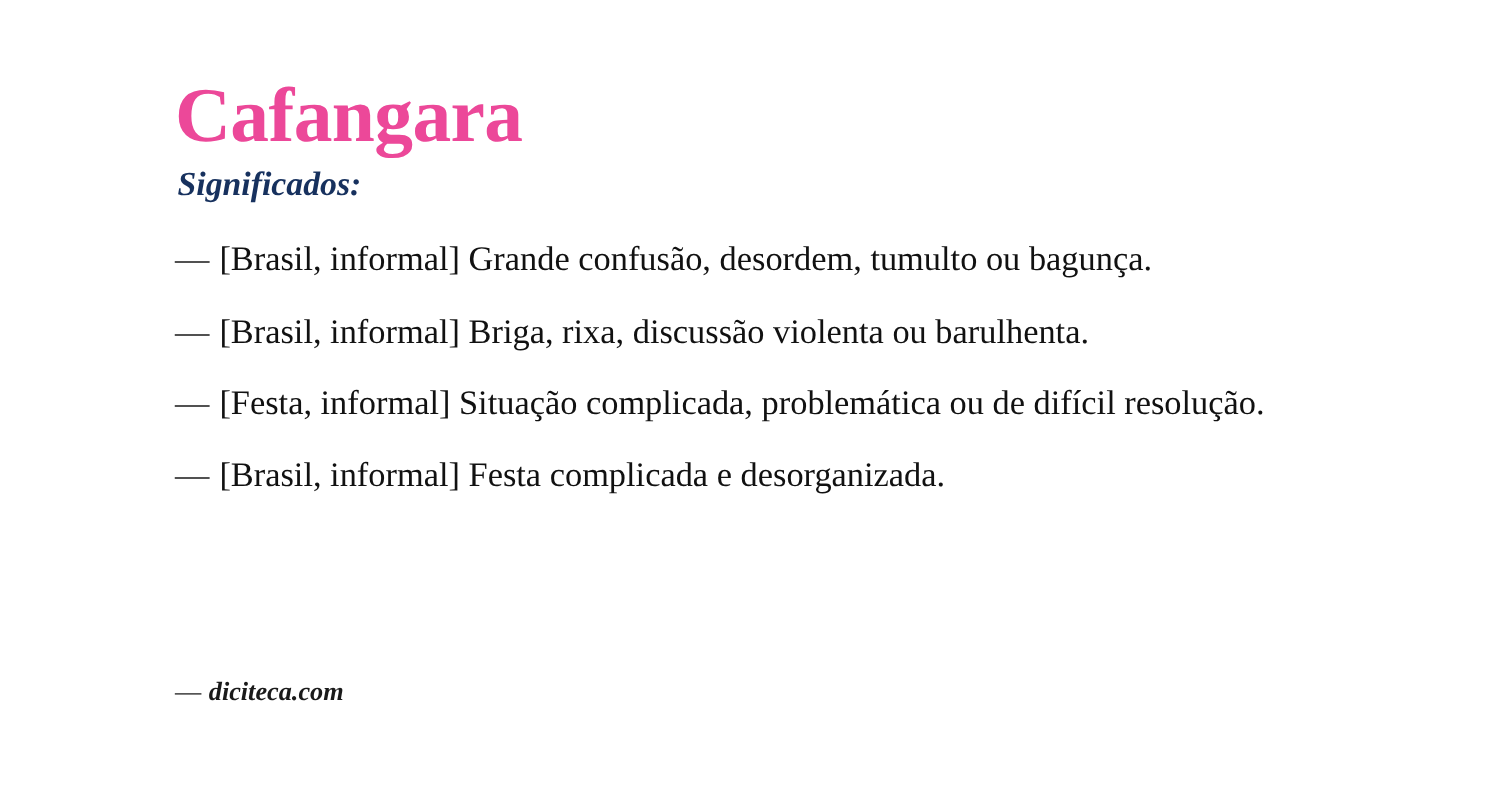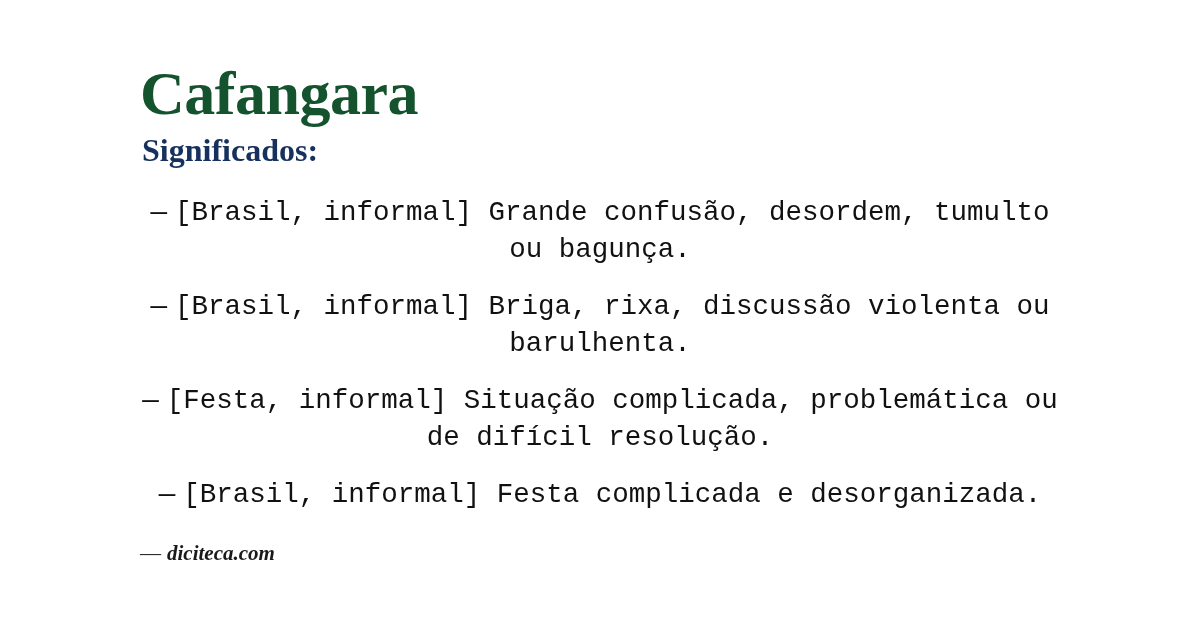--- a/index.html
+++ b/index.html
@@ -18,44 +18,44 @@
     width: 1200px;
     height: 628px;
     box-sizing: border-box;
     padding: 56px 140px 0 140px;
   }
   .headword {
     font-family: "Liberation Serif", serif;
     font-weight: bold;
     font-size: 62px;
     line-height: 1.0;
-    color: #14532d;
+    color: #ec4899;
     letter-spacing: -0.5px;
     margin: 0;
     padding-top: 6px;
   }
   .subtitle {
     font-family: "Liberation Serif", serif;
+    font-style: italic;
     font-weight: bold;
-    font-size: 32px;
+    font-size: 27px;
     color: #17315e;
     margin: 8px 0 0 2px;
   }
   .senses {
     margin-top: 26px;
   }
   .sense {
-    font-family: Liberation Mono, monospace;
+    font-family: Liberation Serif, serif;
     font-size: 27.5px;
     line-height: 1.33;
     color: #111111;
     margin: 0 0 21px 0;
     text-indent: 0;
     max-width: 920px;
-    text-align: center;
   }
   .sense .dash {
     margin-right: 8px;
   }
   .source {
     position: absolute;
     left: 140px;
     bottom: 62px;
     font-family: "Liberation Serif", serif;
     font-size: 21px;

